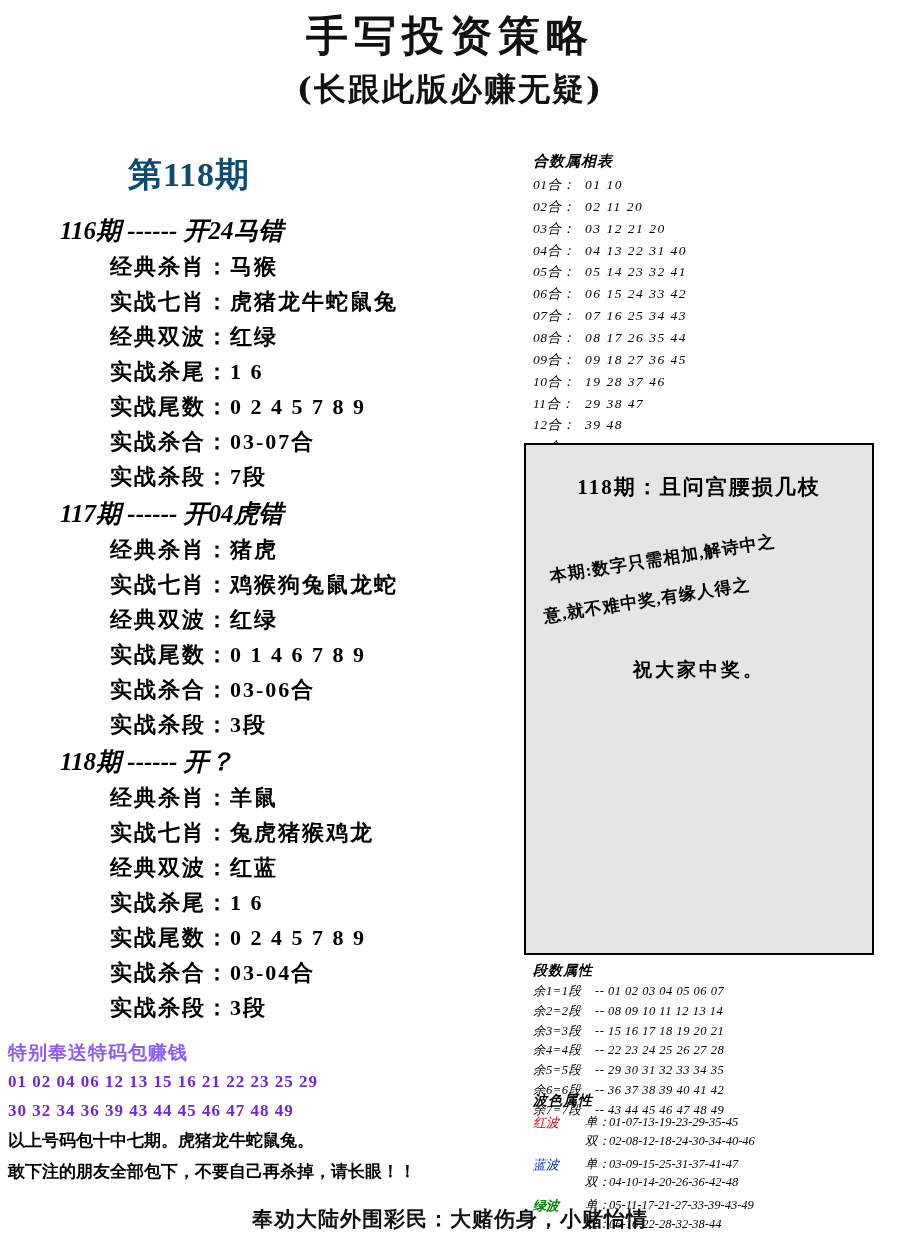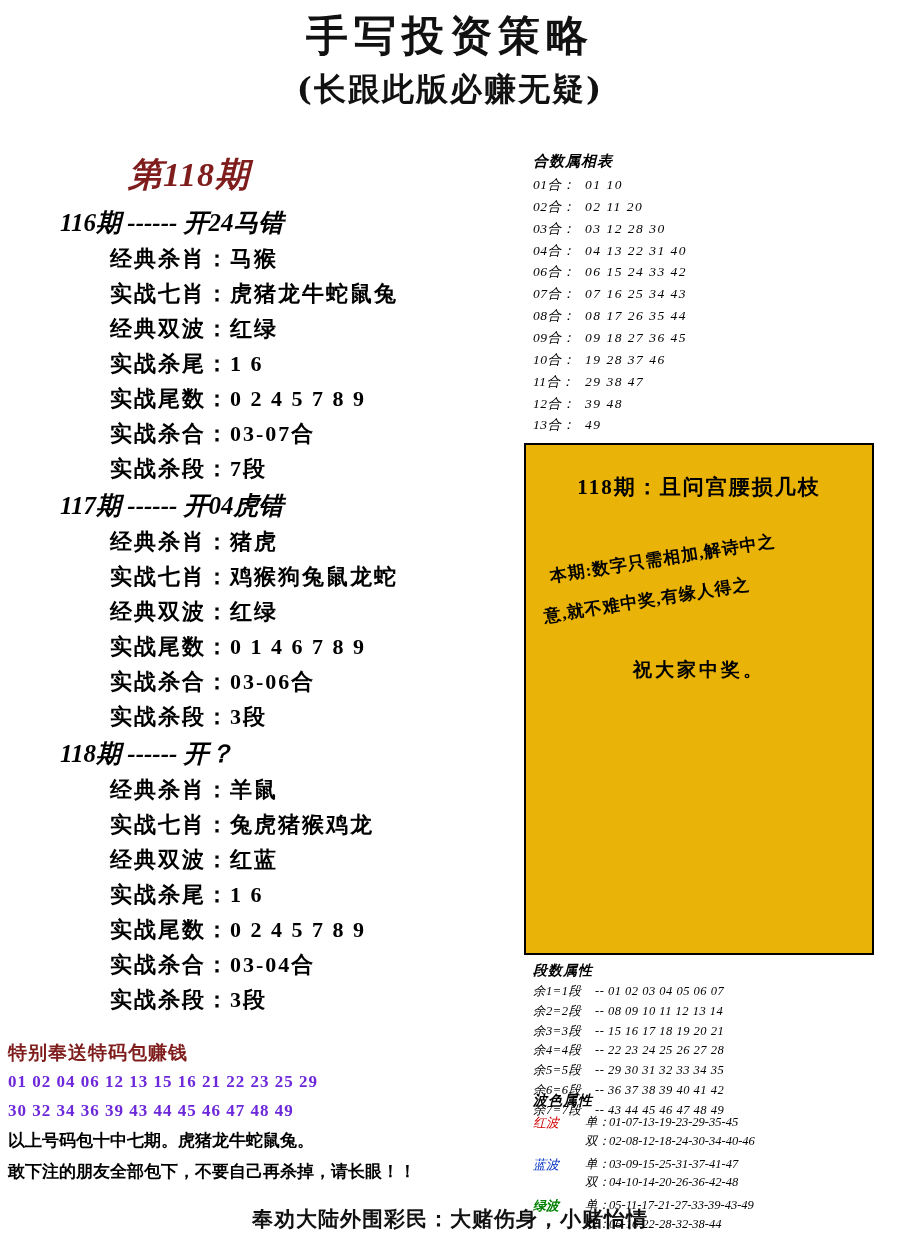--- a/index.html
+++ b/index.html
@@ -47,29 +47,28 @@
     color: #111;
   }
 
   
   .issue-heading {
     position: absolute;
     top: 152px;
     left: 128px;
     font-size: 34px;
     font-weight: bold;
-    font-style: italic;
-    letter-spacing: 1px;
-    color: #7f1d1d;
+    letter-spacing: 1px;
+    color: #0c4a6e;
   }
 
   
   .left-col {
     position: absolute;
-    top: 204px;
+    top: 212px;
     left: 50px;
     width: 470px;
   }
   .block { margin-bottom: 4px; }
   .block-title {
     font-size: 25px;
     font-style: italic;
     font-weight: bold;
     margin: 2px 0 4px 10px;
     white-space: nowrap;
@@ -88,21 +87,21 @@
   
   .promo {
     position: absolute;
     left: 8px;
     top: 1040px;
     width: 520px;
   }
   .promo-title {
     font-size: 19px;
     font-weight: bold;
-    color: #7f1d1d;
+    color: #8b5cf6;
     letter-spacing: 1px;
   }
   .promo-nums {
     font-size: 17px;
     font-weight: bold;
     color: #6d28d9;
     letter-spacing: 1px;
     margin-top: 4px;
     line-height: 1.45;
   }
@@ -153,21 +152,21 @@
 
   
   .poem-box {
     position: absolute;
     left: 524px;
     top: 443px;
     width: 350px;
     height: 512px;
     border: 2px solid #000;
     box-sizing: border-box;
-    background: #eab308;
+    background: #e5e5e5;
   }
   .poem-head {
     position: absolute;
     top: 28px;
     left: 0;
     width: 100%;
     text-align: center;
     font-size: 21px;
     font-weight: bold;
     letter-spacing: 2px;
@@ -316,22 +315,23 @@
     <div class="promo-note">以上号码包十中七期。虎猪龙牛蛇鼠兔。</div>
     <div class="promo-note">敢下注的朋友全部包下，不要自己再杀掉，请长眼！！</div>
   </div>
 
   <div class="footer">奉劝大陆外围彩民：大赌伤身，小赌怡情</div>
 
   <div class="heshu">
     <div class="heshu-title">合数属相表</div>
     <div class="heshu-row"><span class="k">01合：</span><span class="v">01 10</span></div>
     <div class="heshu-row"><span class="k">02合：</span><span class="v">02 11 20</span></div>
-    <div class="heshu-row"><span class="k">03合：</span><span class="v">03 12 28 30</span></div>
+    <div class="heshu-row"><span class="k">03合：</span><span class="v">03 12 21 20</span></div>
     <div class="heshu-row"><span class="k">04合：</span><span class="v">04 13 22 31 40</span></div>
+    <div class="heshu-row"><span class="k">05合：</span><span class="v">05 14 23 32 41</span></div>
     <div class="heshu-row"><span class="k">06合：</span><span class="v">06 15 24 33 42</span></div>
     <div class="heshu-row"><span class="k">07合：</span><span class="v">07 16 25 34 43</span></div>
     <div class="heshu-row"><span class="k">08合：</span><span class="v">08 17 26 35 44</span></div>
     <div class="heshu-row"><span class="k">09合：</span><span class="v">09 18 27 36 45</span></div>
     <div class="heshu-row"><span class="k">10合：</span><span class="v">19 28 37 46</span></div>
     <div class="heshu-row"><span class="k">11合：</span><span class="v">29 38 47</span></div>
     <div class="heshu-row"><span class="k">12合：</span><span class="v">39 48</span></div>
     <div class="heshu-row"><span class="k">13合：</span><span class="v">49</span></div>
   </div>
 

